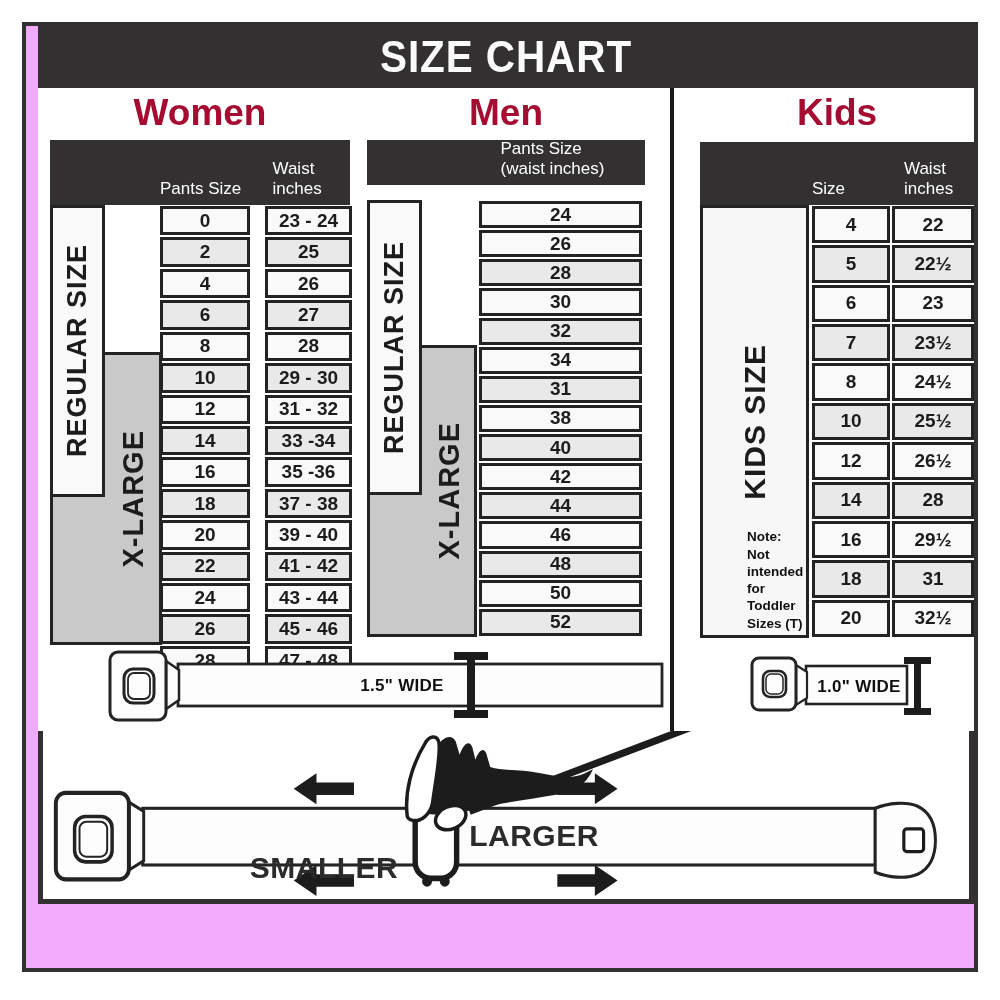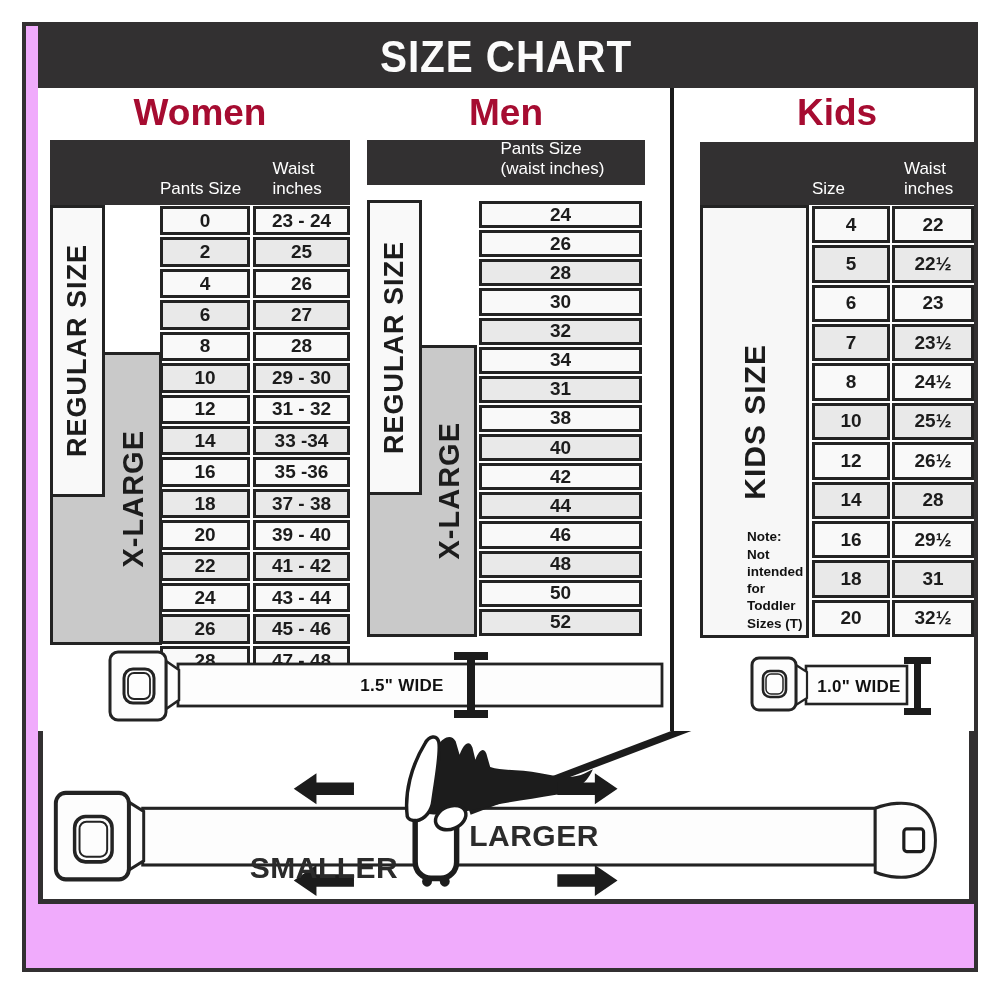--- a/index.html
+++ b/index.html
@@ -50,21 +50,21 @@
   .tbody{position:absolute;left:0;right:0;}
   #women-table .tbody{top:65px;}
   #men-table .tbody{top:60px;}
   #kids-table .tbody{top:63px;}
   .trow{position:relative;}
   #women-table .trow{height:31.43px;}
   #men-table .trow{height:29.13px;}
   #kids-table .trow{height:39.36px;}
   .cell{position:absolute;top:1px;bottom:1px;border:3px solid var(--line);display:flex;align-items:center;justify-content:center;font-weight:bold;font-size:19px;color:#1c1c1c;}
   #women-table .cell.c1{left:110px;width:90px;}
-  #women-table .cell.c2{left:203px;width:97px;}
+  #women-table .cell.c2{left:215px;width:87px;}
   #men-table .cell.c1{left:112px;width:163px;}
   #kids-table .cell.c1{left:112px;width:78px;}
   #kids-table .cell.c2{left:192px;width:82px;}
   #women-table .trow:nth-child(odd) .cell,
   #kids-table .trow:nth-child(odd) .cell{background:var(--row-light);}
   #women-table .trow:nth-child(even) .cell,
   #kids-table .trow:nth-child(even) .cell{background:var(--row-gray);}
   #men-table .trow .cell{background:var(--row-light);}
   #men-table .trow:nth-child(odd):not(:first-child) .cell{background:var(--row-gray);}
 

